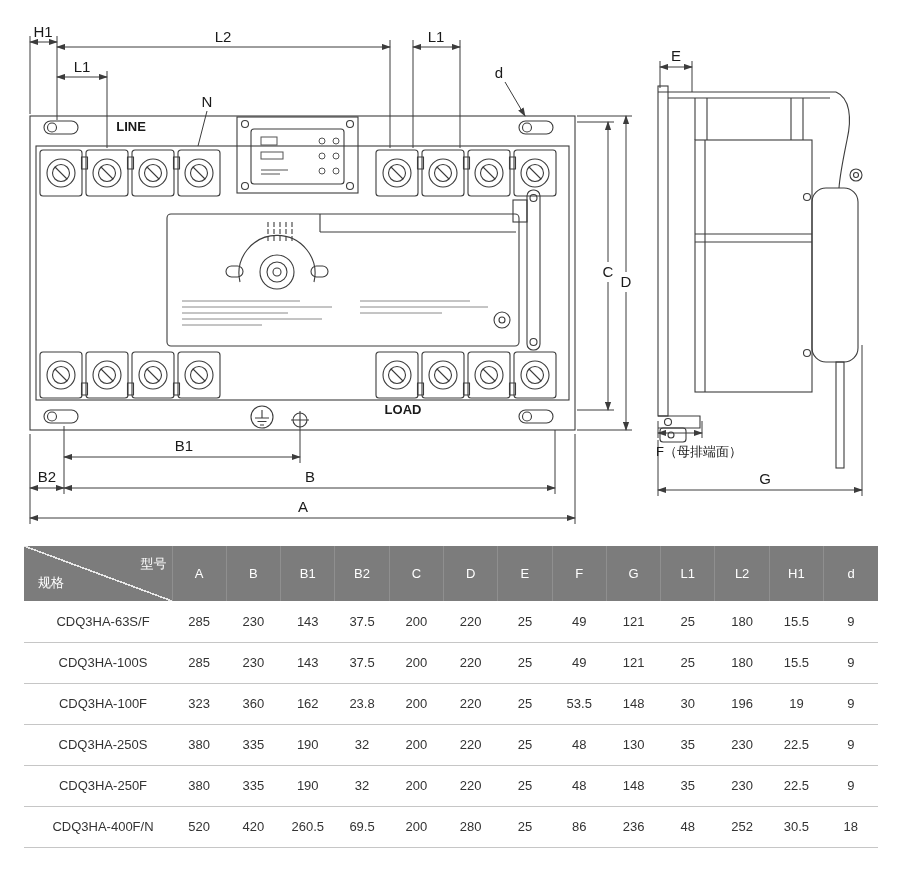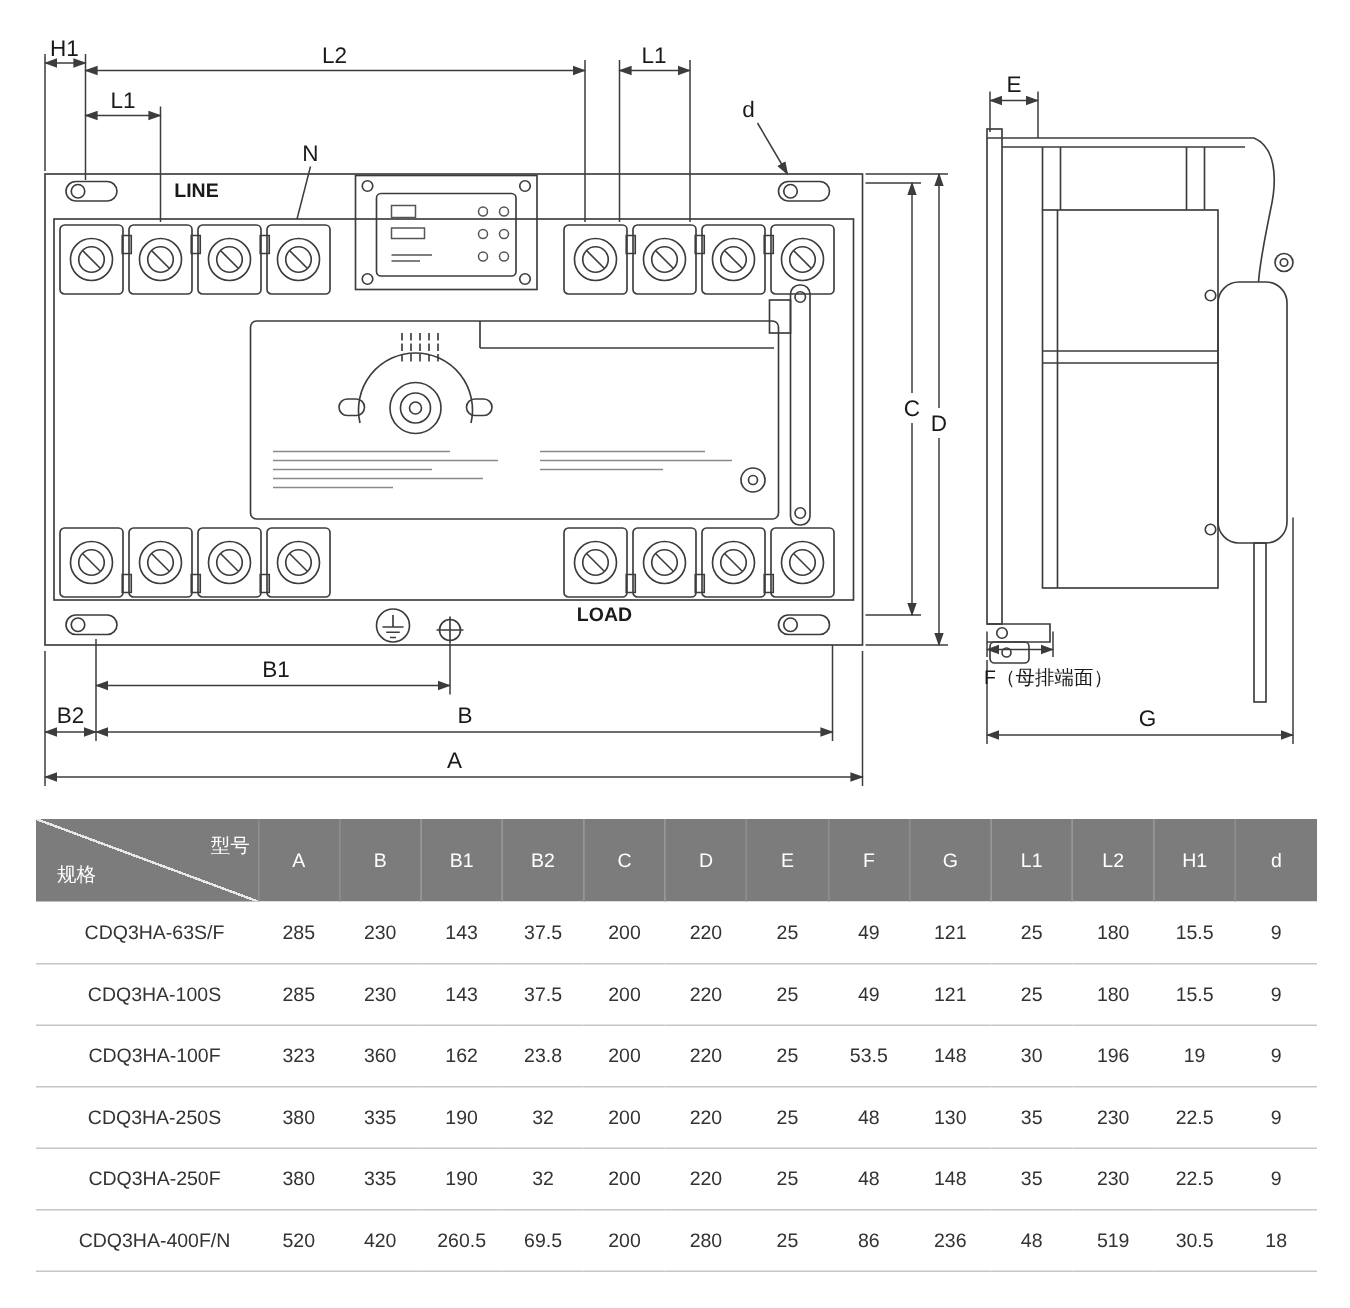--- a/index.html
+++ b/index.html
@@ -354,19 +354,19 @@
           <td>520</td>
           <td>420</td>
           <td>260.5</td>
           <td>69.5</td>
           <td>200</td>
           <td>280</td>
           <td>25</td>
           <td>86</td>
           <td>236</td>
           <td>48</td>
-          <td>519</td>
+          <td>252</td>
           <td>30.5</td>
           <td>18</td>
         </tr>
       </tbody>
   </table>
 </div>
 
 </body></html>

